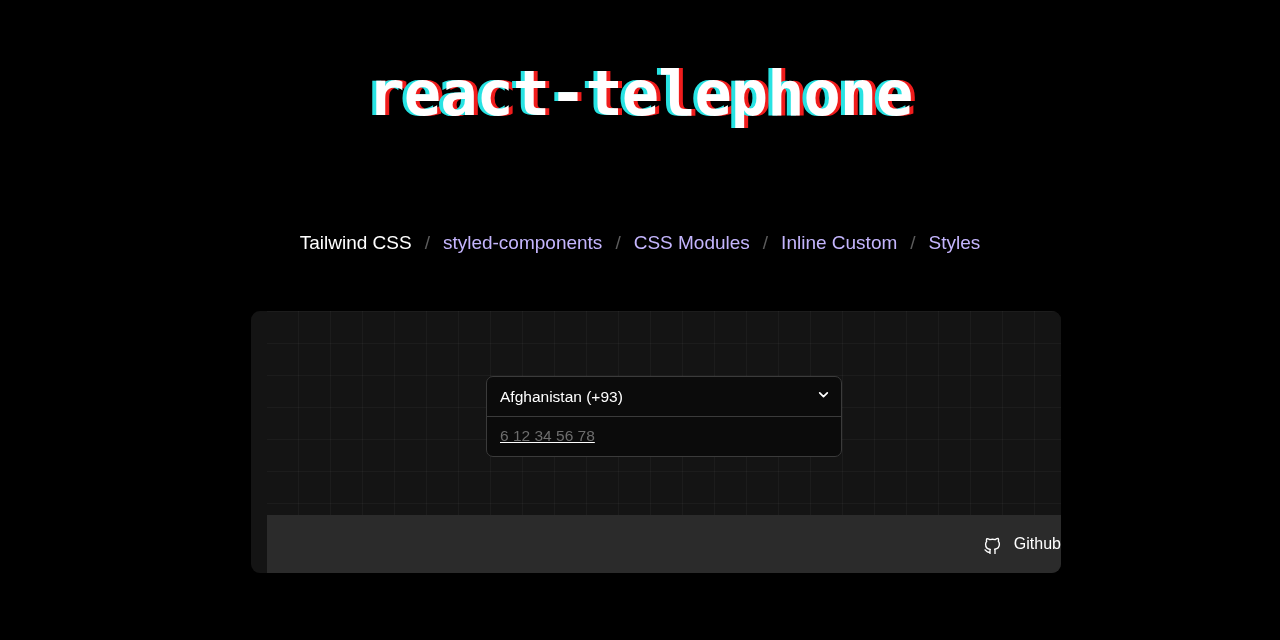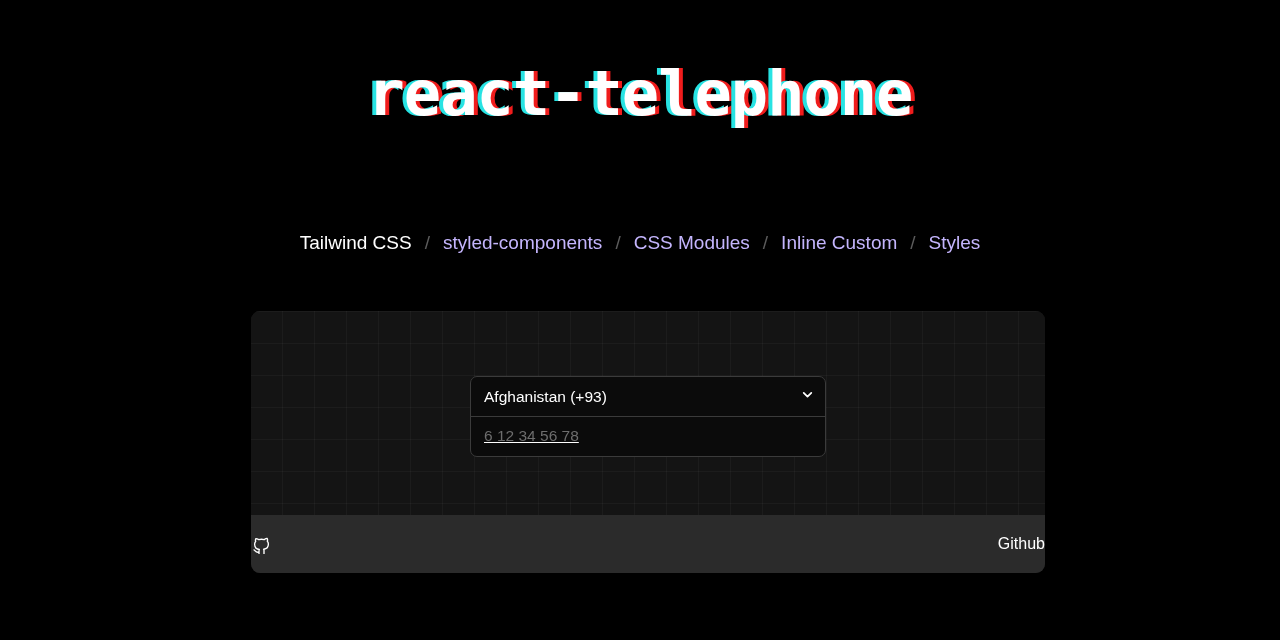--- a/index.html
+++ b/index.html
@@ -80,20 +80,21 @@
     position: absolute;
     left: 251px;
     top: 311px;
     width: 794px;
     height: 262px;
     border-radius: 9px;
     overflow: hidden;
     background: #141414;
     display: flex;
     flex-direction: column;
+    padding-left: 16px;
   }
   .card-body {
     position: relative;
     flex: 1 1 auto;
     background-color: #141414;
     background-image:
       linear-gradient(to right, rgba(255,255,255,0.035) 1px, transparent 1px),
       linear-gradient(to bottom, rgba(255,255,255,0.035) 1px, transparent 1px);
     background-size: 32px 32px;
     background-position: -1px 0px;
@@ -163,21 +164,21 @@
   .card-footer {
     flex: 0 0 auto;
     height: 58px;
     display: flex;
     background: #2b2b2b;
   }
   .footer-link {
     flex: 1 1 50%;
     display: flex;
     align-items: center;
-    justify-content: space-between;
+    justify-content: flex-end;
     gap: 11px;
     color: #ffffff;
     text-decoration: none;
     font-size: 16px;
     cursor: pointer;
   }
   .footer-link + .footer-link {
     border-left: 1px solid #434343;
   }
   .footer-icon {

